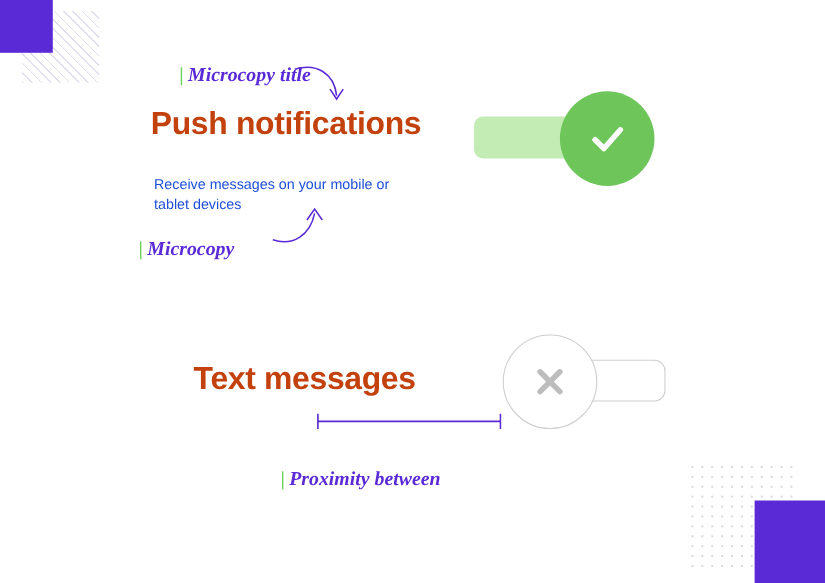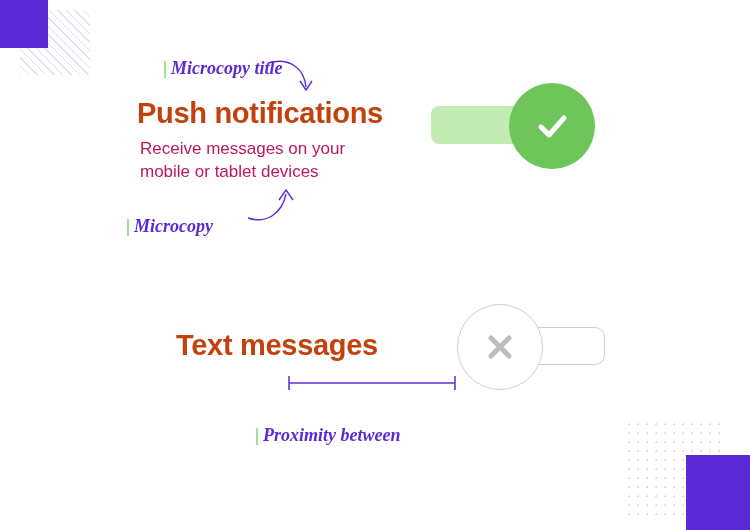--- a/index.html
+++ b/index.html
@@ -68,23 +68,24 @@
 
     .section-title {
       position: absolute;
       font-size: 29px;
       font-weight: 600;
       color: #c2410c;
       letter-spacing: -0.3px;
     }
     .section-desc {
       position: absolute;
-      font-size: 17px;
-      color: #be185d;
+      font-size: 13px;
+      color: #1d4ed8;
       line-height: 1.35;
+      margin-top: 21px;
     }
     .title1 { top: 97px; left: 137px; }
     .desc1 { top: 138px; left: 140px; width: 230px; }
     .title2 { top: 329px; left: 136px; margin-left: 40px; }
 
     .track-on {
       position: absolute;
       top: 106px; left: 431px;
       width: 110px; height: 38px;
       background: #c3ecb5;

